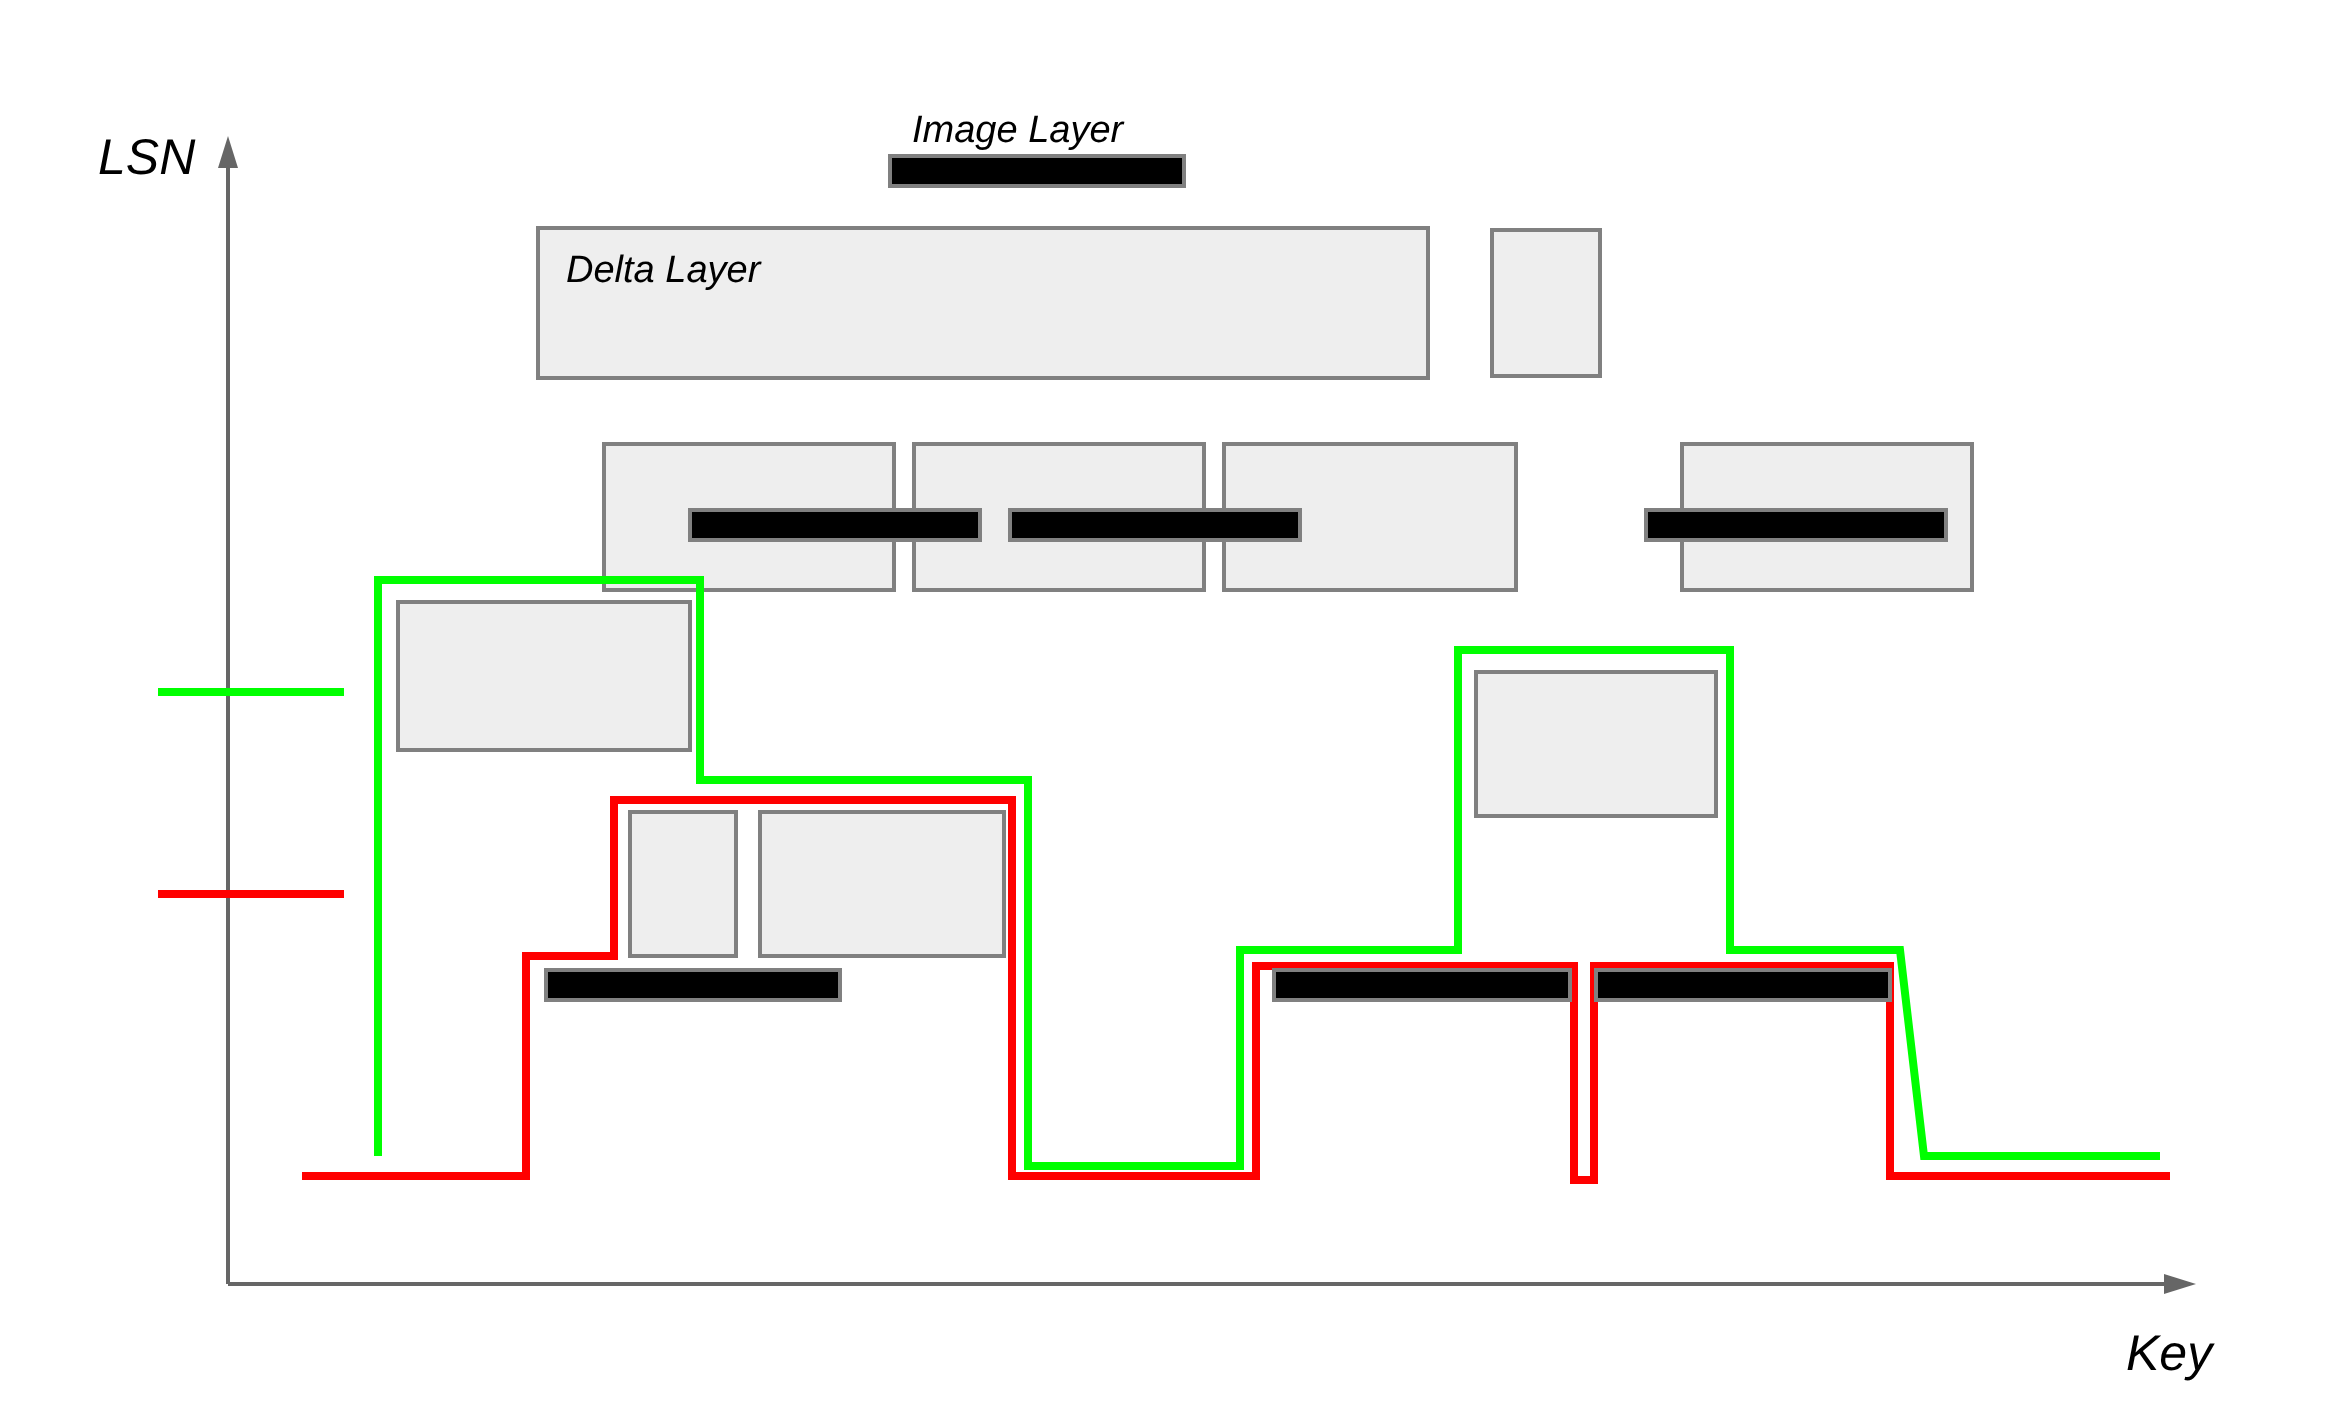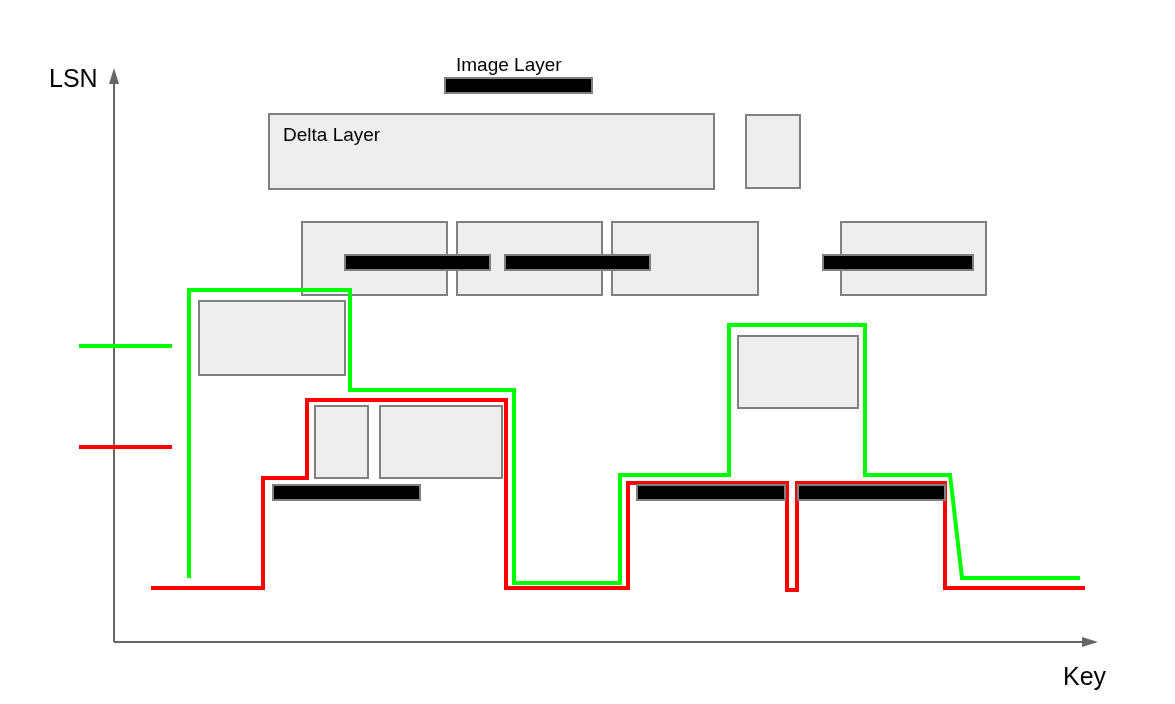--- a/index.html
+++ b/index.html
@@ -9,20 +9,21 @@
   }
   body {
     font-family: "Liberation Sans", sans-serif;
   }
   #stage {
     position: relative;
     width: 1175px;
     height: 704px;
     background: #ffffff;
     overflow: hidden;
+    font-style: italic;
   }
   #diagram-svg {
     position: absolute;
     top: 0;
     left: 0;
     width: 1175px;
     height: 704px;
   }
   .axis-label {
     font-family: "Liberation Sans", sans-serif;

